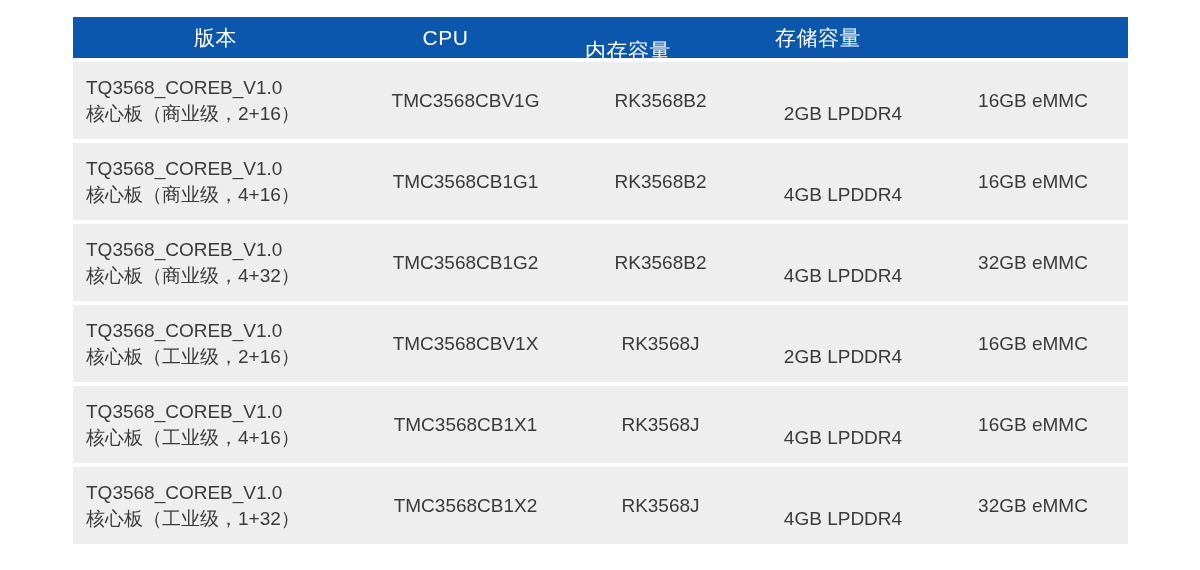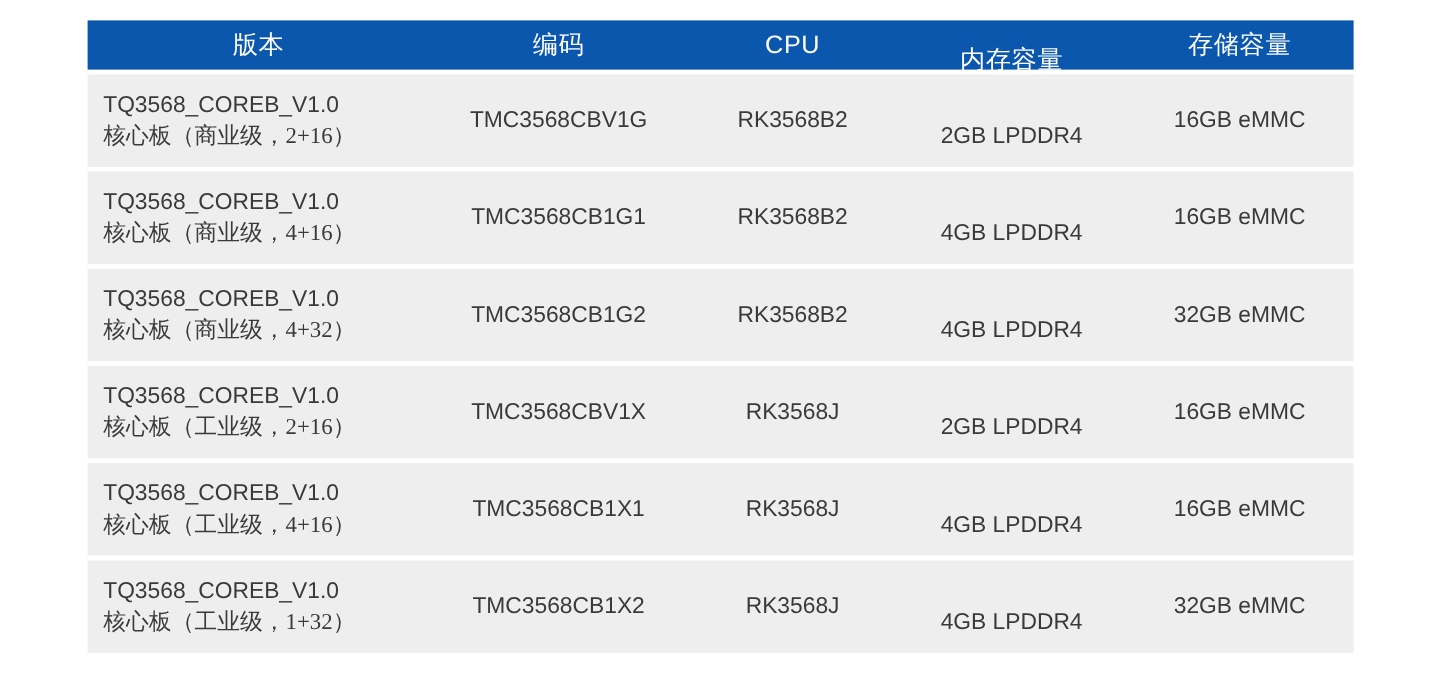--- a/index.html
+++ b/index.html
@@ -79,33 +79,31 @@
   .version-line {
     display: block;
     white-space: nowrap;
     color: #3a3a3a;
   }
   .version-line.l1 {
     letter-spacing: 0px;
   }
   .version-line.l2 {
     letter-spacing: 0px;
-    font-family: Liberation Serif, serif;
   }
 </style>
 </head>
 <body>
 
 <div class="page">
 
   <div class="spec-table">
 
     <div class="thead-row">
       <div class="th col-version">版本</div>
-      <div class="th col-code">编码</div>
       <div class="th col-cpu">CPU</div>
       <div class="th col-memory">内存容量</div>
       <div class="th col-storage">存储容量</div>
     </div>
 
     <div class="tbody">
 
       <div class="tr">
         <div class="td col-version">
           <span class="version-cell">

